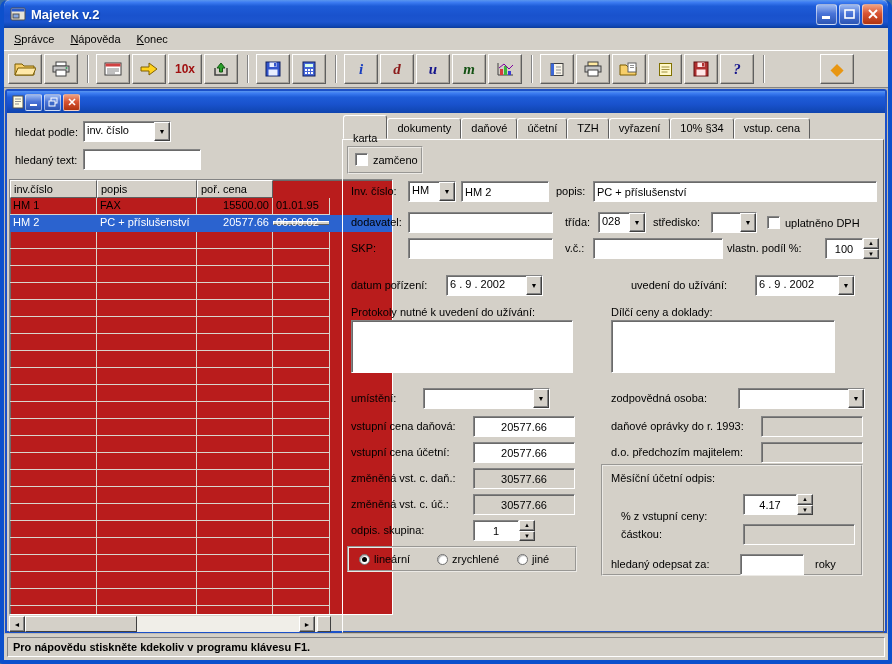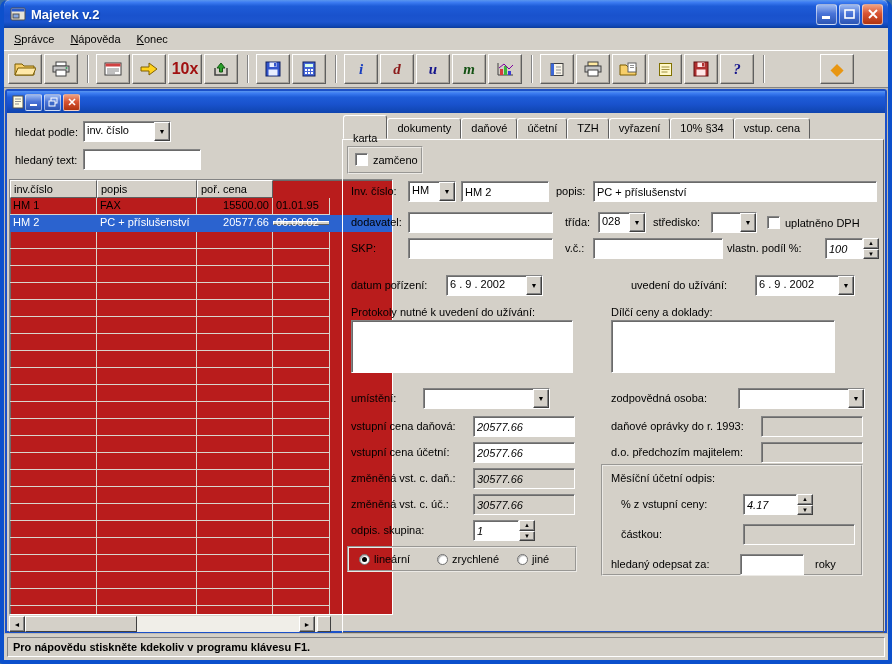--- a/index.html
+++ b/index.html
@@ -23,41 +23,41 @@
 
   .menubar { height:22px; display:flex; align-items:center; padding-left:2px; background:#d4d0c8; }
   .menu-item { display:inline-block; padding:3px 8px; cursor:default; }
   .menu-item::first-letter { text-decoration:underline; }
 
   .toolbar { height:38px; display:flex; align-items:center; padding:2px 4px; background:#d4d0c8;
              border-top:1px solid #fff; border-bottom:1px solid #848484; }
   .tbtn { width:34px; height:30px; margin-right:2px; display:flex; align-items:center; justify-content:center;
           background:#d4d0c8; border:1px solid; border-color:#fff #5f5f5f #5f5f5f #fff; box-shadow:inset -1px -1px 0 #a8a49c; }
   .tsep { width:2px; height:28px; margin:0 7px; border-left:1px solid #848484; border-right:1px solid #fff; }
-  .tglyph { font-weight:bold; font-size:16px; }
+  .tglyph { font-weight:bold; font-size:12px; }
   .tletter { font-family:"Liberation Serif","DejaVu Serif",serif; font-style:italic; font-size:15px; line-height:1; }
   [data-name="options-diamond-icon"] .tglyph { font-size:17px; }
   [data-name="options-diamond-icon"] { margin-left:48px; }
 
   .workspace { position:absolute; top:88px; left:0; right:0; bottom:26px; background:#bdb9b1; }
   .child { position:absolute; inset:1px; background:#d4d0c8; border:2px solid #1b50c8; border-radius:3px 3px 0 0; }
   .ctitlebar { height:22px; display:flex; align-items:center; padding:0 3px 0 4px;
     background:linear-gradient(180deg,#5a96ee 0%,#3d7df2 10%,#1e5cd8 28%,#1952cd 60%,#0f44ae 100%); }
   .ctitle { color:#fff; font-weight:bold; font-size:11px; flex:1; margin-left:4px; white-space:nowrap; overflow:hidden; }
   .cbody { position:absolute; top:22px; left:0; right:0; bottom:0; }
 
   .left-panel { position:absolute; top:0; left:0; width:334px; bottom:0; }
   .right-panel { position:absolute; top:0; left:334px; right:0; bottom:0; }
 
   .lbl { position:absolute; white-space:nowrap; }
 
   .edit { position:absolute; height:21px; font:inherit; padding:2px 3px; background:#fff; outline:none;
           border:1px solid; border-color:#848484 #fff #fff #848484; box-shadow:inset 1px 1px 0 #6a6a6a; }
   .edit.gray { background:#d4d0c8; }
-  .edit.num { text-align:left;font-style:italic; }
+  .edit.num { text-align:center; }
 
   .tarea { position:absolute; background:#fff; font:inherit; resize:none; outline:none;
            border:1px solid; border-color:#848484 #fff #fff #848484; box-shadow:inset 1px 1px 0 #6a6a6a; }
 
   .combo { position:absolute; height:21px; background:#fff; display:flex; align-items:stretch;
            border:1px solid; border-color:#848484 #fff #fff #848484; box-shadow:inset 1px 1px 0 #6a6a6a; }
   .combo-text { flex:1; padding:2px 3px; white-space:nowrap; overflow:hidden; }
   .combo-btn { width:16px; background:#d4d0c8; border:1px solid; border-color:#fff #404040 #404040 #fff;
                box-shadow:inset -1px -1px 0 #848484; display:flex; align-items:center; justify-content:center; font-size:7px; }
 
@@ -590,21 +590,21 @@
             <input class="edit gray" style="left: 418px; top: 302px; width: 102px;" data-name="do-majitel-input" value="">
 
             <span class="lbl" style="left:8px;top:332px" data-name="zmenena-dan-label">změněná vst. c. daň.:</span>
             <input class="edit gray num" style="left: 130px; top: 328px; width: 102px;" data-name="zmenena-dan-input" value="30577.66">
 
             <div class="groupbox" style="left:258px;top:324px;width:262px;height:112px" data-name="mesicni-odpis-groupbox"></div>
             <span class="lbl" style="left:268px;top:332px" data-name="mesicni-odpis-label">Měsíční účetní odpis:</span>
 
             <span class="lbl" style="left:8px;top:358px" data-name="zmenena-uc-label">změněná vst. c. úč.:</span>
             <input class="edit gray num" style="left: 130px; top: 354px; width: 102px;" data-name="zmenena-uc-input" value="30577.66">
-            <span class="lbl" style="left:278px;top:358px" data-name="procento-label">% z vstupní ceny:</span>
+            <span class="lbl" style="left:278px;top:370px" data-name="procento-label">% z vstupní ceny:</span>
             <div class="spinwrap" style="left:400px;top:354px;width:70px" data-name="procento-spinner">
               <input class="edit num" data-name="procento-input" value="4.17" style="">
               <span class="spin">
                   <span class="spin-btn" data-name="spin-up-icon">▲</span>
                   <span class="spin-btn" data-name="spin-down-icon">▼</span>
                 </span>
             </div>
 
             <span class="lbl" style="left:8px;top:384px" data-name="odpis-skupina-label">odpis. skupina:</span>
             <div class="spinwrap" style="left:130px;top:380px;width:62px" data-name="odpis-skupina-spinner">

